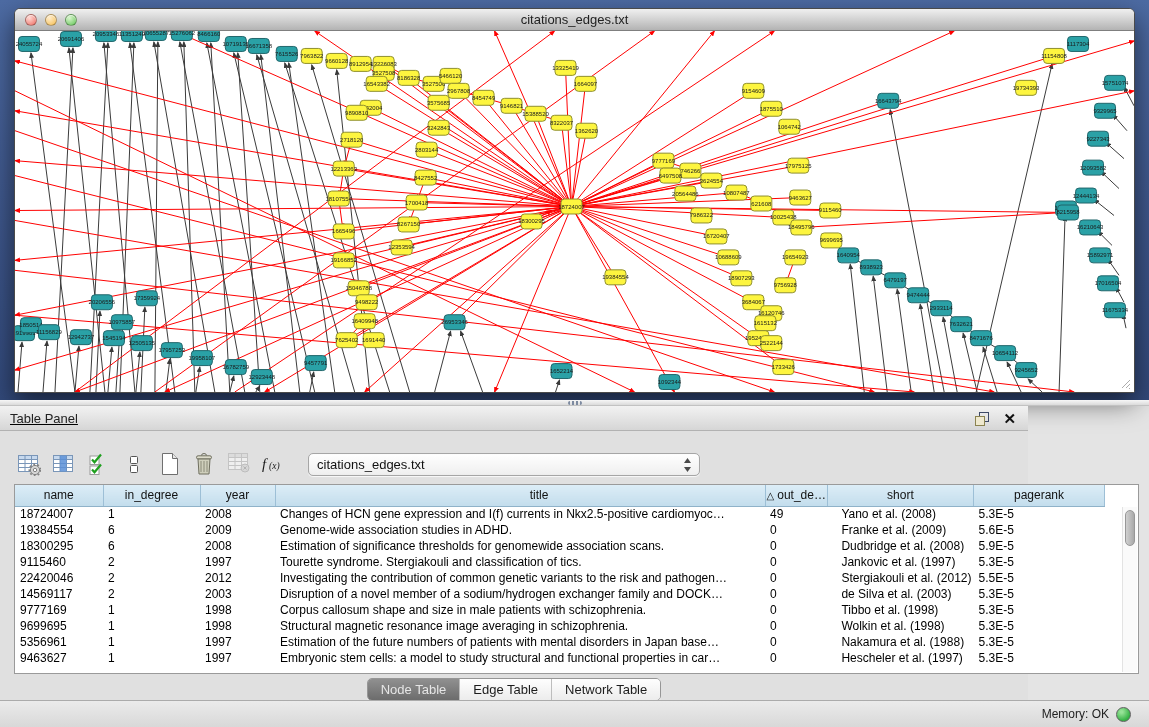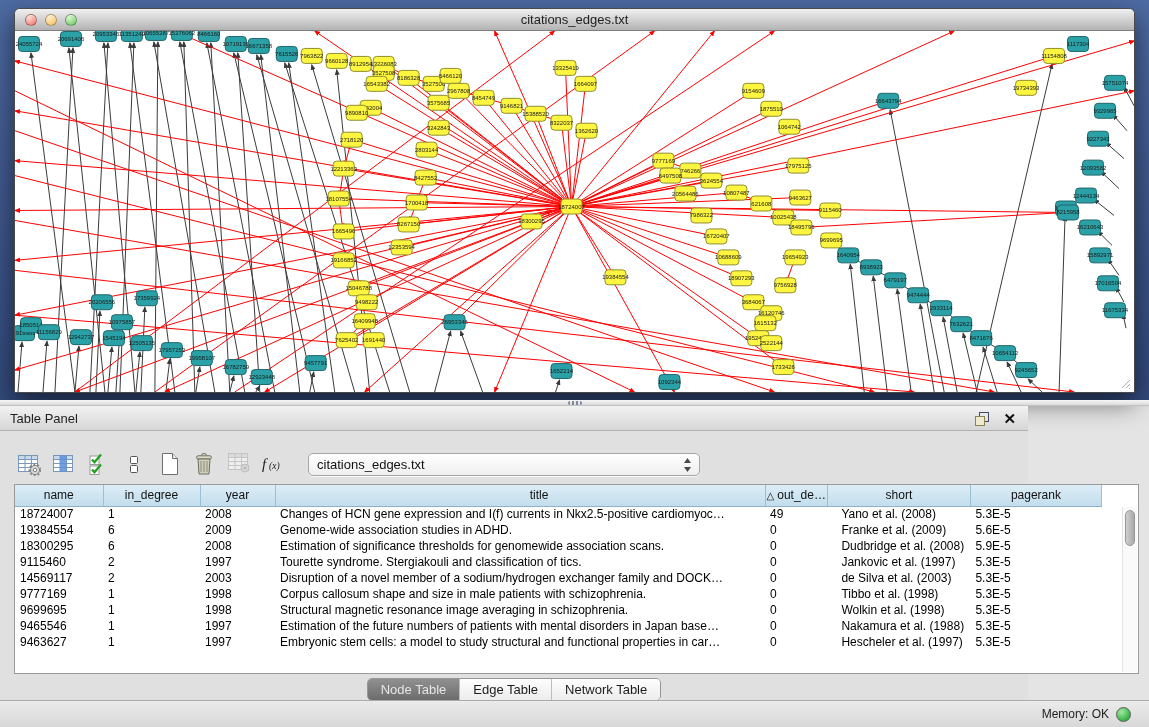--- a/index.html
+++ b/index.html
@@ -23,21 +23,21 @@
   .light { width:12px; height:12px; border-radius:50%; border:1px solid rgba(0,0,0,.3);
     box-shadow:inset 0 1px 1px rgba(255,255,255,.7); }
   .canvas-holder { position:relative; width:1119px; height:361px; background:#fff; overflow:hidden; }
   .resize-grip { position:absolute; right:3px; bottom:3px; opacity:.7; }
   
   .splitter { position:absolute; left:0; top:400px; width:1149px; height:6px;
     background:linear-gradient(#f7f7f7,#dadada); border-bottom:1px solid #c2c2c2; }
   .splitter .grip { position:absolute; left:50%; top:1px; margin-left:-7px; width:14px; height:4px;
     background:repeating-linear-gradient(90deg,#7d8aa0 0 2px, transparent 2px 4px); border-radius:2px; }
   
-  .table-panel { position:absolute; left:0; top:406px; width:1028px; height:294px; background:#e0e0e0; }
+  .table-panel { position:absolute; left:0; top:406px; width:1028px; height:294px; background:#e0e0e0;text-decoration:underline; }
   .panel-header { height:25px; padding-left:10px; position:relative;
     background:linear-gradient(#f2f2f2,#d6d6d6); border-bottom:1px solid #b2b2b2;
     font-size:13px; color:#222; line-height:25px; }
   .panel-header .hdr-icons { position:absolute; right:12px; top:0; height:25px; display:flex; align-items:center; gap:12px; }
   .close-x { font-size:15px; font-weight:bold; color:#111; line-height:15px; }
   .toolbar { position:absolute; left:16px; top:42px; height:32px; display:flex; align-items:center; gap:9px; }
   .tb-icon { width:26px; height:28px; display:flex; align-items:center; justify-content:center; }
   .combo { margin-left:12px; width:392px; height:23px; border:1px solid #a6a6a6; border-radius:5px;
     background:linear-gradient(#ffffff,#efefef); display:flex; align-items:center; padding:0 8px;
     font-size:13px; color:#111; position:relative; box-shadow:0 1px 1px rgba(255,255,255,.8), inset 0 0 1px rgba(0,0,0,.08); }
@@ -867,20 +867,29 @@
           <tr>
             <td style="width: 88px;">9115460</td>
             <td style="width: 97px;">2</td>
             <td style="width: 75px;">1997</td>
             <td style="width: 490px;">Tourette syndrome. Stergiakouli and classification of tics.</td>
             <td style="width: 55px;">0</td>
             <td style="width: 143px; padding-left: 14px;">Jankovic et al. (1997)</td>
             <td style="width: 131px;">5.3E-5</td>
           </tr>
           <tr>
+            <td style="width: 88px;">22420046</td>
+            <td style="width: 97px;">2</td>
+            <td style="width: 75px;">2012</td>
+            <td style="width: 490px;">Investigating the contribution of common genetic variants to the risk and pathogen…</td>
+            <td style="width: 55px;">0</td>
+            <td style="width: 143px; padding-left: 14px;">Stergiakouli et al. (2012)</td>
+            <td style="width: 131px;">5.5E-5</td>
+          </tr>
+          <tr>
             <td style="width: 88px;">14569117</td>
             <td style="width: 97px;">2</td>
             <td style="width: 75px;">2003</td>
             <td style="width: 490px;">Disruption of a novel member of a sodium/hydrogen exchanger family and DOCK…</td>
             <td style="width: 55px;">0</td>
             <td style="width: 143px; padding-left: 14px; margin-top: 9px;">de Silva et al. (2003)</td>
             <td style="width: 131px;">5.3E-5</td>
           </tr>
           <tr>
             <td style="width: 88px;">9777169</td>
@@ -894,21 +903,21 @@
           <tr>
             <td style="width: 88px;">9699695</td>
             <td style="width: 97px;">1</td>
             <td style="width: 75px;">1998</td>
             <td style="width: 490px;">Structural magnetic resonance image averaging in schizophrenia.</td>
             <td style="width: 55px;">0</td>
             <td style="width: 143px; padding-left: 14px;">Wolkin et al. (1998)</td>
             <td style="width: 131px;">5.3E-5</td>
           </tr>
           <tr>
-            <td style="width: 88px;">9465546</td>
+            <td style="width: 88px;">5356961</td>
             <td style="width: 97px;">1</td>
             <td style="width: 75px;">1997</td>
             <td style="width: 490px;">Estimation of the future numbers of patients with mental disorders in Japan base…</td>
             <td style="width: 55px;">0</td>
             <td style="width: 143px; padding-left: 14px;">Nakamura et al. (1988)</td>
             <td style="width: 131px;">5.3E-5</td>
           </tr>
           <tr>
             <td style="width: 88px;">9463627</td>
             <td style="width: 97px;">1</td>

